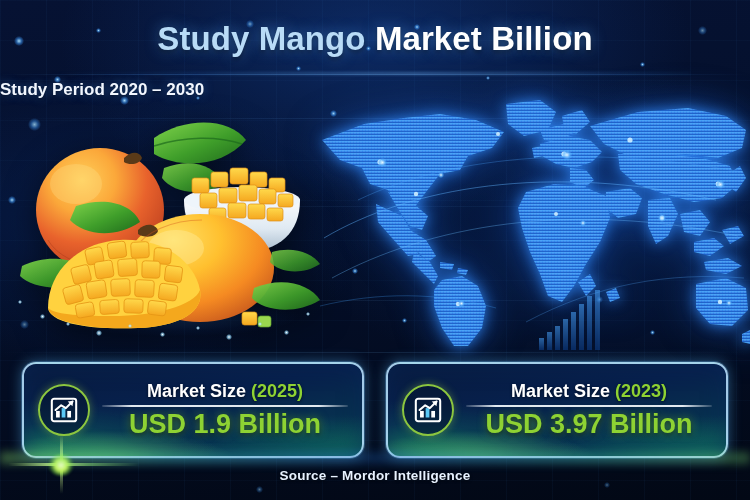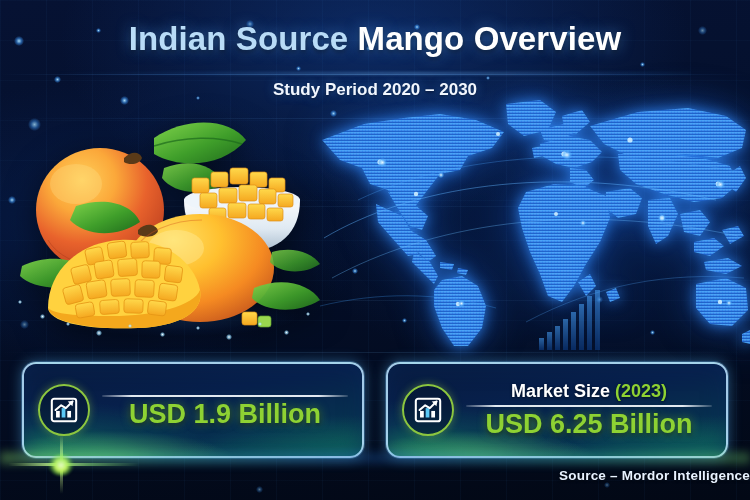--- a/index.html
+++ b/index.html
@@ -59,21 +59,21 @@
     background:radial-gradient(ellipse 50% 50% at 50% 45%, rgba(60,150,255,.30), rgba(20,70,160,.10) 55%, transparent 75%);
     border-radius:50%; }
   .sparkle { position:absolute; border-radius:50%;
     background:radial-gradient(circle,rgba(235,250,255,1),rgba(140,215,255,.6) 45%,transparent 72%); }
 
   
   .title { position:absolute; top:20px; left:0; right:0; text-align:center;
     font-size:33px; font-weight:bold; color:#ffffff; letter-spacing:.1px;
     text-shadow:0 0 14px rgba(90,170,255,.55), 0 2px 5px rgba(0,0,0,.65); }
   .title .hl { color:#b9dcf7; }
-  .subtitle { position:absolute; top:80px; left:0; right:0; text-align:center;
+  .subtitle { position:absolute; top:80px; left:0; right:0; text-align:left;
     font-size:17px; font-weight:bold; color:#f2f7ff;
     text-shadow:0 0 10px rgba(80,160,255,.5), 0 1px 3px rgba(0,0,0,.6); }
 
   
   .cards { position:absolute; left:22px; right:22px; top:362px; height:96px;
            display:flex; gap:22px; }
   .card { position:relative; flex:1; border-radius:14px;
     background:
       radial-gradient(ellipse 70% 95% at 8% 108%, rgba(40,200,110,.60), rgba(20,150,110,.18) 45%, transparent 72%),
       radial-gradient(ellipse 80% 80% at 95% 105%, rgba(30,185,140,.35), transparent 62%),
@@ -110,21 +110,21 @@
     background:linear-gradient(90deg,transparent,rgba(210,255,140,.85) 35%,rgba(160,245,120,.5) 60%,transparent);
     filter:blur(.7px); }
   .flare .vray { position:absolute; left:40px; top:-4px; width:3px; height:60px;
     background:linear-gradient(180deg,transparent,rgba(210,255,140,.8) 45%,transparent);
     filter:blur(.7px); }
 
   .bottom-glow { position:absolute; left:0; right:0; top:452px; height:12px;
     background:linear-gradient(90deg, rgba(150,240,110,.35) 0%, rgba(60,190,170,.30) 22%, rgba(40,120,220,.26) 50%, rgba(60,200,160,.28) 78%, rgba(130,235,120,.30) 100%);
     filter:blur(4px); }
 
-  .source { position:absolute; left:0; right:0; top:468px; text-align:right;
+  .source { position:absolute; left:0; right:0; top:468px; text-align:center;
     font-size:13.5px; font-weight:bold; color:#e8f2ff; letter-spacing:.2px;
     text-shadow:0 1px 3px rgba(0,0,0,.7); }
 </style>
 </head>
 <body>
 
 <div class="stage">
 
   <div class="grid-lines"></div>
   <div class="hlines">
@@ -391,38 +391,41 @@
     <span class="sparkle" style="left:160px;top:332px;width:5px;height:5px"></span>
     <span class="sparkle" style="left:196px;top:326px;width:4px;height:4px"></span>
     <span class="sparkle" style="left:226px;top:334px;width:6px;height:6px"></span>
     <span class="sparkle" style="left:258px;top:322px;width:4px;height:4px"></span>
     <span class="sparkle" style="left:284px;top:330px;width:5px;height:5px"></span>
     <span class="sparkle" style="left:18px;top:300px;width:4px;height:4px"></span>
     <span class="sparkle" style="left:306px;top:312px;width:4px;height:4px"></span>
   </div>
 
   <div class="title">
-    <span class="hl">Indian Source</span><span> Mango Overview</span>
+    <span class="hl">Study Mango</span><span> Market Billion</span>
   </div>
   <div class="subtitle">Study Period 2020 – 2030</div>
 
   <div class="cards">
 
     <div class="card">
       <div class="card-icon">
         <svg viewBox="0 0 32 32" xmlns="http://www.w3.org/2000/svg">
           <rect x="3" y="4" width="26" height="24" rx="2.5" fill="none" stroke="#ffffff" stroke-width="2.2"></rect>
           <rect x="7.5" y="17" width="4" height="7" fill="#ffffff"></rect>
           <rect x="13.5" y="14" width="4" height="10" fill="#5bc8f5"></rect>
           <rect x="19.5" y="17" width="4" height="7" fill="#ffffff"></rect>
           <path d="M7 16 L13 11 L18 14 L25 7" fill="none" stroke="#ffffff" stroke-width="2.2" stroke-linecap="round" stroke-linejoin="round"></path>
           <path d="M20 7 L26 6 L25 12 Z" fill="#ffffff"></path>
         </svg>
       </div>
       <div class="card-body">
+        <div class="card-head">
+          <span>Market Size </span><span class="yr">(2025)</span>
+        </div>
         <div class="card-rule"></div>
         <div class="card-value">USD 1.9 Billion</div>
       </div>
     </div>
 
     <div class="card">
       <div class="card-icon">
         <svg viewBox="0 0 32 32" xmlns="http://www.w3.org/2000/svg">
           <rect x="3" y="4" width="26" height="24" rx="2.5" fill="none" stroke="#ffffff" stroke-width="2.2"></rect>
           <rect x="7.5" y="17" width="4" height="7" fill="#ffffff"></rect>
@@ -430,21 +433,21 @@
           <rect x="19.5" y="17" width="4" height="7" fill="#ffffff"></rect>
           <path d="M7 16 L13 11 L18 14 L25 7" fill="none" stroke="#ffffff" stroke-width="2.2" stroke-linecap="round" stroke-linejoin="round"></path>
           <path d="M20 7 L26 6 L25 12 Z" fill="#ffffff"></path>
         </svg>
       </div>
       <div class="card-body">
         <div class="card-head">
           <span>Market Size </span><span class="yr">(2023)</span>
         </div>
         <div class="card-rule"></div>
-        <div class="card-value">USD 6.25 Billion</div>
+        <div class="card-value">USD 3.97 Billion</div>
       </div>
     </div>
 
   </div>
 
   <div class="flare">
     <div class="hray"></div>
       <div class="vray"></div>
       <div class="core"></div>
   </div>

